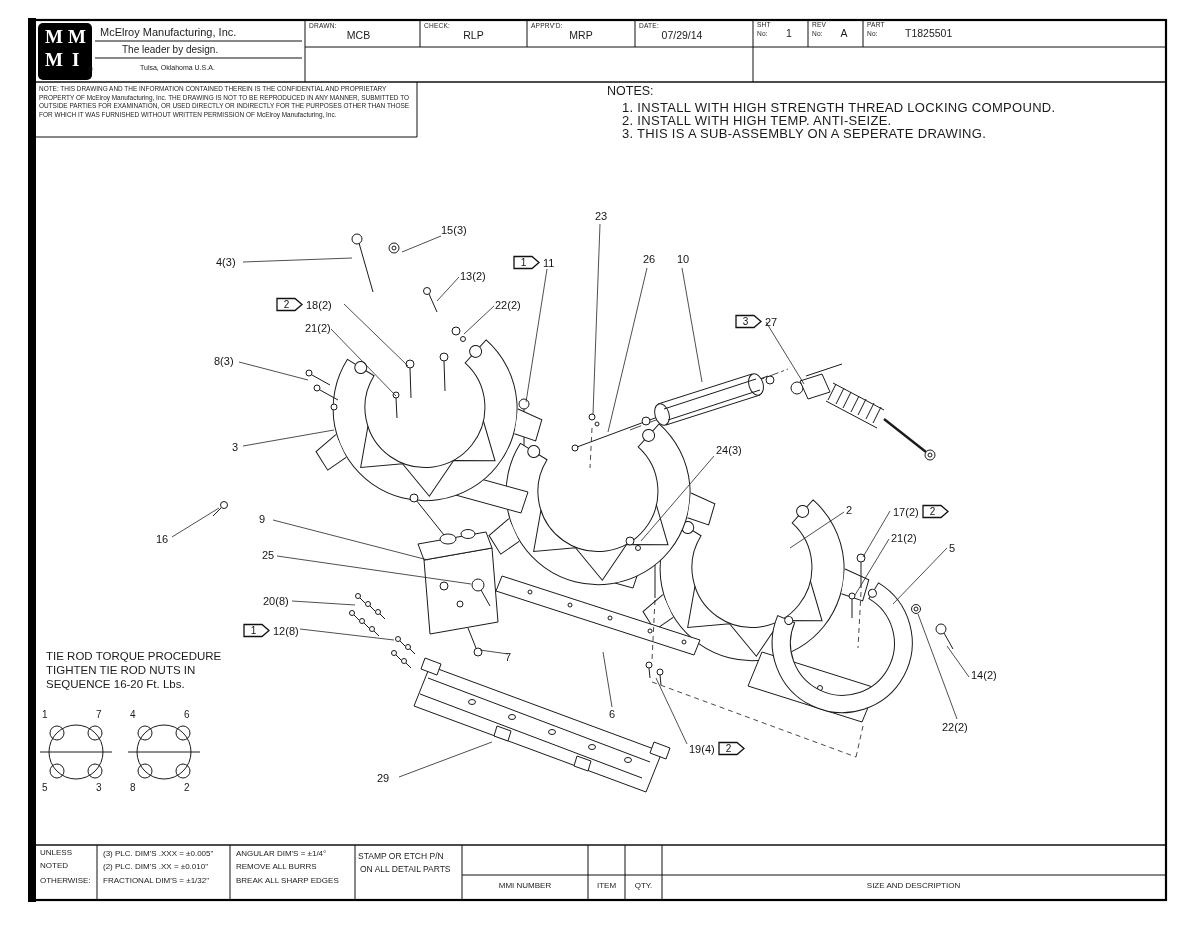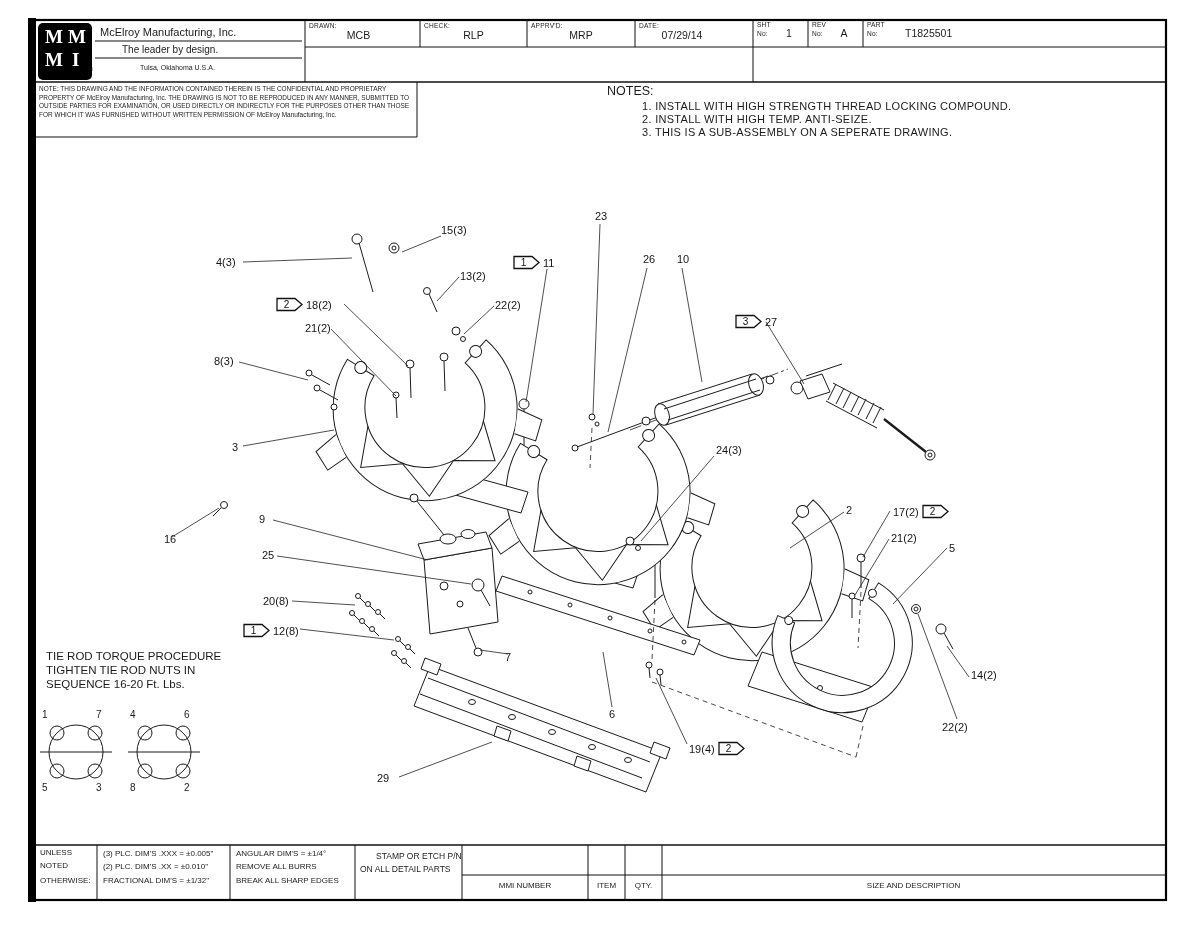--- a/index.html
+++ b/index.html
@@ -10,21 +10,21 @@
   .val { font-size: 10.5px; }
   .ctr { text-align: center; }
   .co { position: absolute; font-size: 11px; white-space: nowrap; display: flex; align-items: center; gap: 3px; color:#151515;justify-content:center; }
   .flg polygon { fill: #fff; stroke: #111; stroke-width: 1.3; }
   .flg text { font-size: 10px; text-anchor: middle; fill: #111; font-family: "Liberation Sans", sans-serif; }
   svg text { font-family: "Liberation Sans", sans-serif; }
   .logo { position: absolute; left: 38px; top: 23px; width: 54px; height: 57px; background: #000; border-radius: 5px; }
   .logo .m1 { position: absolute; left: 7px; top: 3px; color: #fff; font-weight: bold; font-size: 19px; letter-spacing: 5px; font-family: "Liberation Serif", serif; }
   .logo .m2 { position: absolute; left: 7px; top: 26px; color: #fff; font-weight: bold; font-size: 19px; letter-spacing: 9px; font-family: "Liberation Serif", serif; }
   .conf { position: absolute; left: 39px; top: 85px; width: 374px; font-size: 6.45px; line-height: 8.5px; white-space: normal; color:#222; }
-  .notesitem { font-size: 11px; letter-spacing: 0.3px; margin-left: 20px; }
+  .notesitem { font-size: 13px; letter-spacing: 0.3px; }
   .drawsvg { position: absolute; left: 0; top: 0; }
 </style>
 </head>
 <body>
 
 <div class="sheet">
 
   <svg class="drawsvg" width="1200" height="927" viewBox="0 0 1200 927">
 
     <defs>
@@ -401,21 +401,21 @@
         <polygon points="1,1.5 19,1.5 26,7.5 19,13.5 1,13.5"></polygon>
         <text x="10.5" y="11.2">2</text>
       </svg>
     </div>
   <div class="co" style="left:891px;top:532px;">
       <span>21(2)</span>
     </div>
   <div class="co" style="left:949px;top:542px;">
       <span>5</span>
     </div>
-  <div class="co" style="left:164px;top:533px;">
+  <div class="co" style="left:156px;top:533px;">
       <span>16</span>
     </div>
   <div class="co" style="left:259px;top:513px;">
       <span>9</span>
     </div>
   <div class="co" style="left:262px;top:549px;">
       <span>25</span>
     </div>
   <div class="co" style="left:263px;top:595px;">
       <span>20(8)</span>
@@ -452,20 +452,20 @@
 
   <div class="t" style="left:40px;top:848px;font-size:8px;">UNLESS</div>
   <div class="t" style="left:40px;top:861px;font-size:8px;">NOTED</div>
   <div class="t" style="left:40px;top:876px;font-size:8px;">OTHERWISE:</div>
   <div class="t" style="left:103px;top:849px;font-size:8px;">(3) PLC. DIM'S .XXX = ±0.005"</div>
   <div class="t" style="left:103px;top:862px;font-size:8px;">(2) PLC. DIM'S .XX = ±0.010"</div>
   <div class="t" style="left:103px;top:876px;font-size:8px;">FRACTIONAL DIM'S = ±1/32"</div>
   <div class="t" style="left:236px;top:849px;font-size:8px;">ANGULAR DIM'S = ±1/4°</div>
   <div class="t" style="left:236px;top:862px;font-size:8px;">REMOVE ALL BURRS</div>
   <div class="t" style="left:236px;top:876px;font-size:8px;">BREAK ALL SHARP EDGES</div>
-  <div class="t" style="left:376px;top:851px;font-size:8.5px;">STAMP OR ETCH P/N</div>
+  <div class="t" style="left:358px;top:851px;font-size:8.5px;">STAMP OR ETCH P/N</div>
   <div class="t" style="left:360px;top:864px;font-size:8.5px;">ON ALL DETAIL PARTS</div>
   <div class="t ctr" style="left:462px;top:881px;width:126px;font-size:8px;">MMI NUMBER</div>
   <div class="t ctr" style="left:588px;top:881px;width:37px;font-size:8px;">ITEM</div>
   <div class="t ctr" style="left:625px;top:881px;width:37px;font-size:8px;">QTY.</div>
   <div class="t ctr" style="left:662px;top:881px;width:503px;font-size:8px;">SIZE AND DESCRIPTION</div>
 
 </div>
 
 </body></html>

